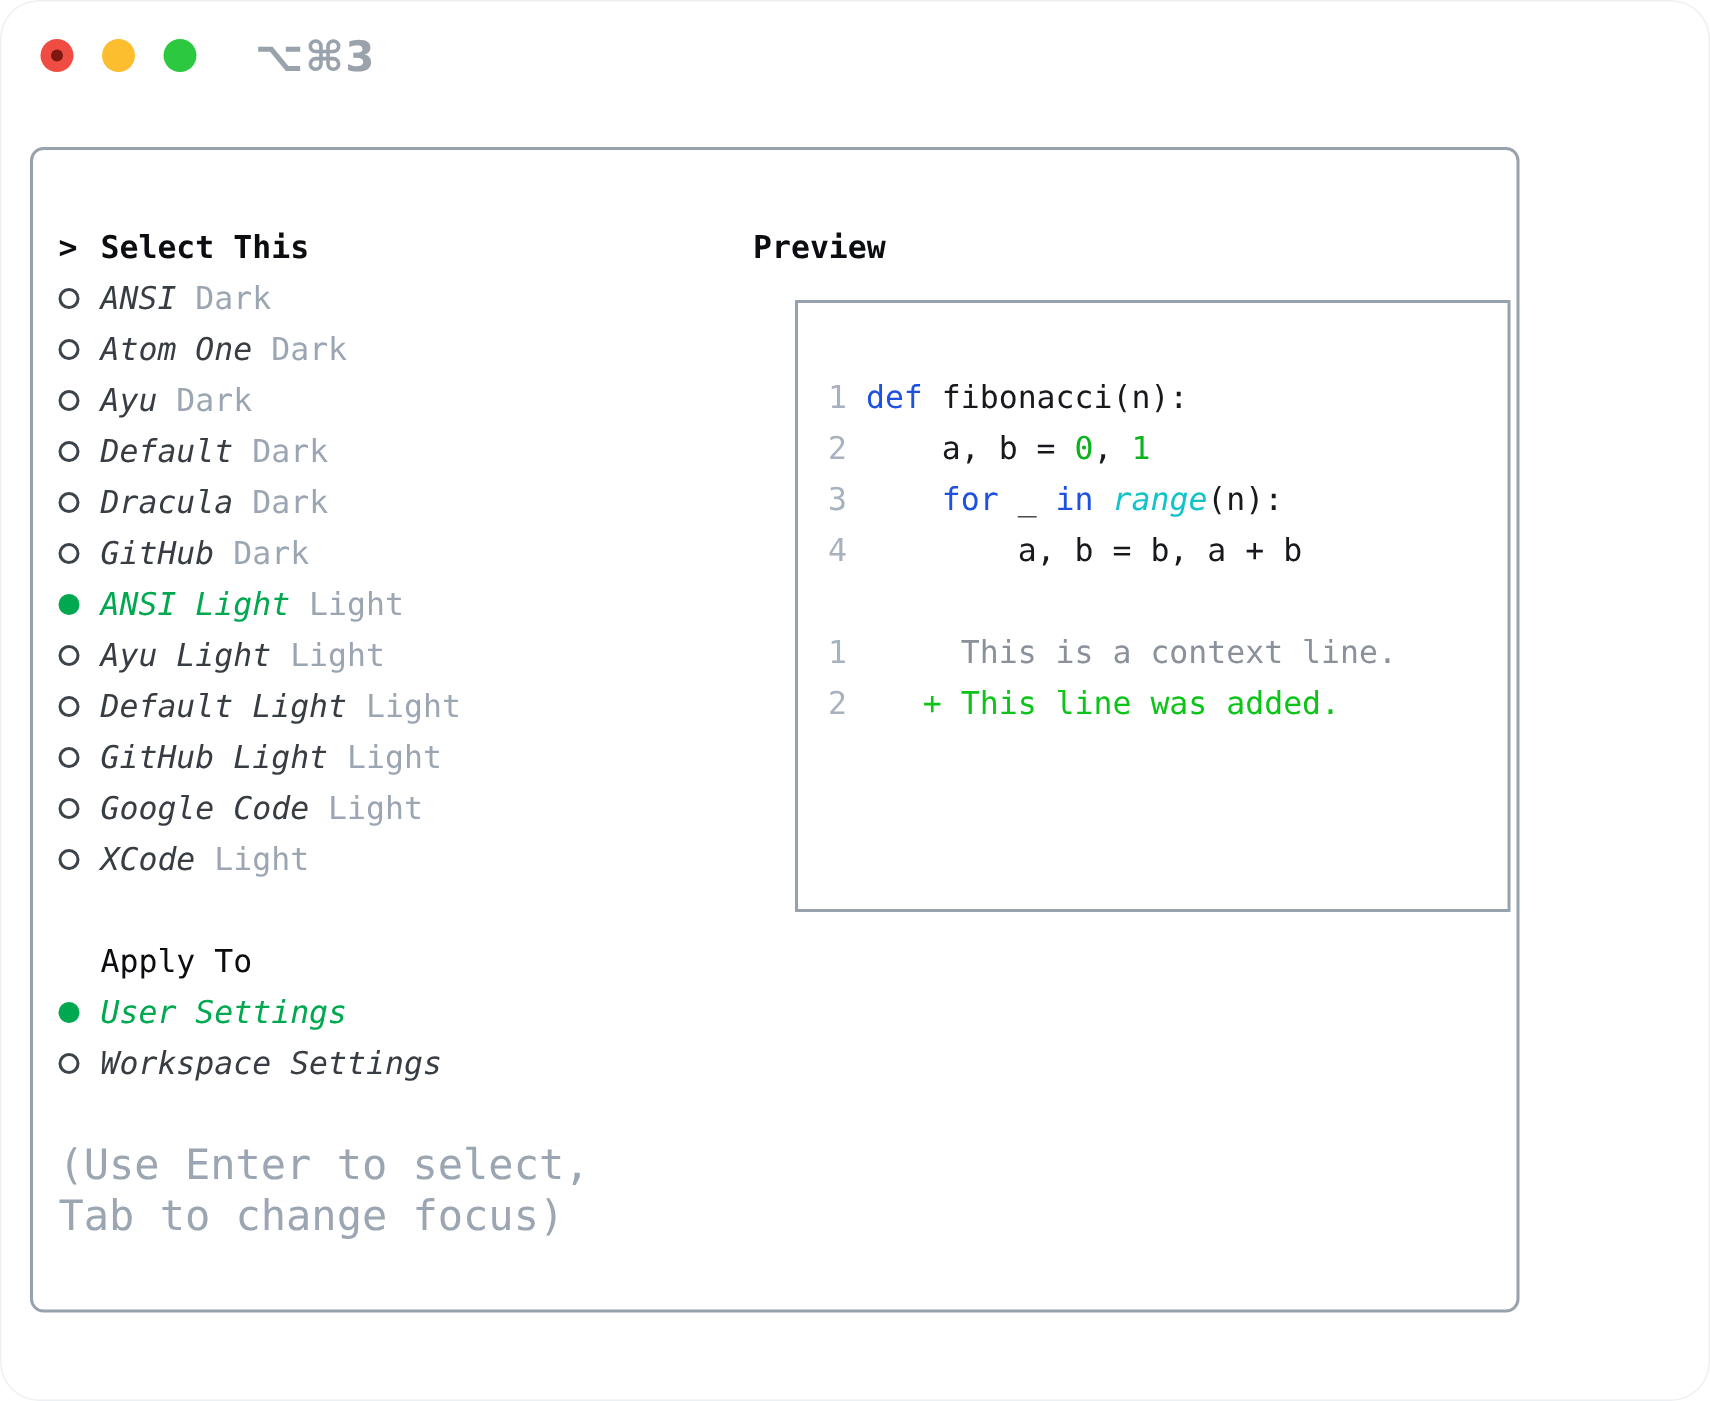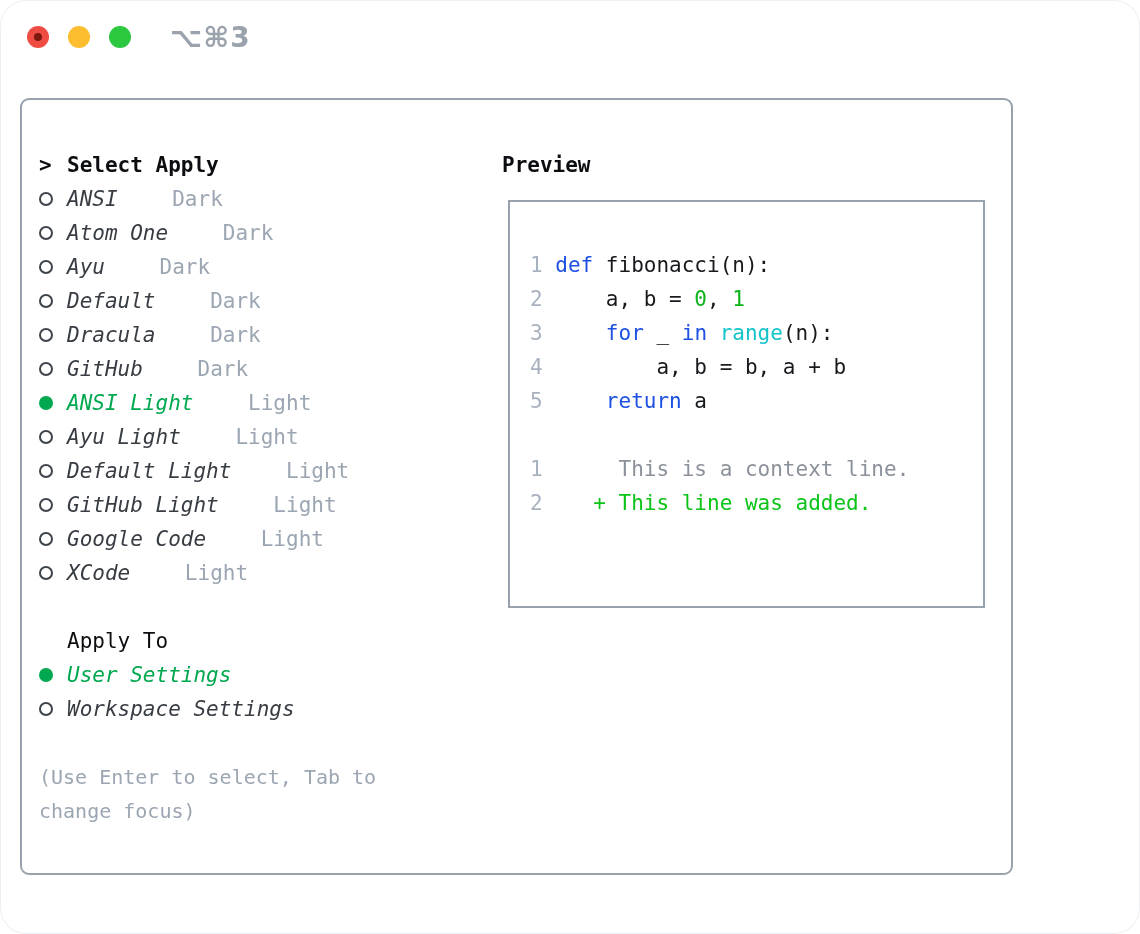--- a/index.html
+++ b/index.html
@@ -30,36 +30,36 @@
   
   .left-col{position:absolute;left:17px;top:48px;width:440px;}
   .row{display:flex;align-items:center;height:34px;font-size:21px;color:#383d44;white-space:pre;}
   .marker{width:28px;display:flex;align-items:center;}
   .radio{width:14px;height:14px;border:2px solid #3d434a;border-radius:50%;}
   .radio.filled{border:none;background:var(--green);}
   .caret{font-weight:bold;color:#0b0d10;}
   .hdr{font-weight:bold;color:#0b0d10;}
   .name{color:#383d44;font-style:italic;}
   .row.selected .name{color:var(--green);}
-  .variant{color:var(--muted);margin-left:42px;}
+  .variant{color:var(--muted);}
   .apply-section{margin-top:34px;}
   .apply-hdr{color:#0b0d10;text-align:center;}
   .apply-row.selected .name{color:var(--green);}
-  .hint{margin-top:34px;width:400px;font-size:20px;line-height:34px;color:var(--muted);}
+  .hint{margin-top:34px;width:400px;font-size:28px;line-height:34px;color:var(--muted);}
 
   
   .preview-title{position:absolute;left:480px;top:48px;height:34px;line-height:34px;
                  font-size:21px;font-weight:bold;color:#0b0d10;}
-  .preview-box{position:absolute;left:486px;top:100px;width:477px;height:408px;
+  .preview-box{position:absolute;left:508px;top:100px;width:477px;height:408px;
                border:2px solid var(--border);background:#fff;padding:46px 18px 20px 20px;}
   .code-line{white-space:pre;font-size:21px;line-height:34px;height:34px;color:#17191d;}
   .gutter{display:inline-block;width:2ch;color:var(--gutter);}
   .tok-plain{color:#17191d;}
   .tok-keyword{color:var(--kw);}
-  .tok-builtin{color:var(--builtin);}
+  .tok-builtin{color:var(--builtin);font-style:italic;}
   .tok-number{color:var(--num);}
   .tok-context{color:var(--ctx);}
   .tok-deleted{color:var(--del);}
   .tok-added{color:var(--add);}
 </style>
 </head>
 <body>
 
 <div class="screen">
 
@@ -68,21 +68,21 @@
     <span class="dot dot-yellow"></span>
     <span class="dot dot-green"></span>
     <span class="shortcut">⌥⌘3</span>
   </div>
 
   <div class="main-box">
 
     <div class="left-col">
       <div class="row">
         <span class="marker caret">&gt;</span>
-        <span class="hdr">Select Apply</span>
+        <span class="hdr">Select This</span>
       </div>
 
       <div id="theme-list">
           <div class="row"><span class="marker"><span class="radio"></span></span><span class="name">ANSI</span><span class="variant"> Dark</span></div>
           <div class="row"><span class="marker"><span class="radio"></span></span><span class="name">Atom One</span><span class="variant"> Dark</span></div>
           <div class="row"><span class="marker"><span class="radio"></span></span><span class="name">Ayu</span><span class="variant"> Dark</span></div>
           <div class="row"><span class="marker"><span class="radio"></span></span><span class="name">Default</span><span class="variant"> Dark</span></div>
           <div class="row"><span class="marker"><span class="radio"></span></span><span class="name">Dracula</span><span class="variant"> Dark</span></div>
           <div class="row"><span class="marker"><span class="radio"></span></span><span class="name">GitHub</span><span class="variant"> Dark</span></div>
           <div class="row selected"><span class="marker"><span class="radio filled"></span></span><span class="name">ANSI Light</span><span class="variant"> Light</span></div>
@@ -108,21 +108,20 @@
     </div>
 
     <div class="preview-title">Preview</div>
 
     <div class="preview-box">
       <div id="code-block">
           <div class="code-line"><span class="gutter">1</span><span class="tok-keyword">def</span><span class="tok-plain"> fibonacci(n):</span></div>
           <div class="code-line"><span class="gutter">2</span><span class="tok-plain">    a, b = </span><span class="tok-number">0</span><span class="tok-plain">, </span><span class="tok-number">1</span></div>
           <div class="code-line"><span class="gutter">3</span><span class="tok-plain">    </span><span class="tok-keyword">for</span><span class="tok-plain"> _ </span><span class="tok-keyword">in</span><span class="tok-plain"> </span><span class="tok-builtin">range</span><span class="tok-plain">(n):</span></div>
           <div class="code-line"><span class="gutter">4</span><span class="tok-plain">        a, b = b, a + b</span></div>
-          <div class="code-line"><span class="gutter">5</span><span class="tok-plain">    </span><span class="tok-keyword">return</span><span class="tok-plain"> a</span></div>
           <div class="code-line"><span class="gutter"></span></div>
           <div class="code-line"><span class="gutter">1</span><span class="tok-context">     This is a context line.</span></div>
           <div class="code-line"><span class="gutter">2</span><span class="tok-added">   + This line was added.</span></div>
         </div>
     </div>
 
   </div>
 </div>
 
 </body></html>

